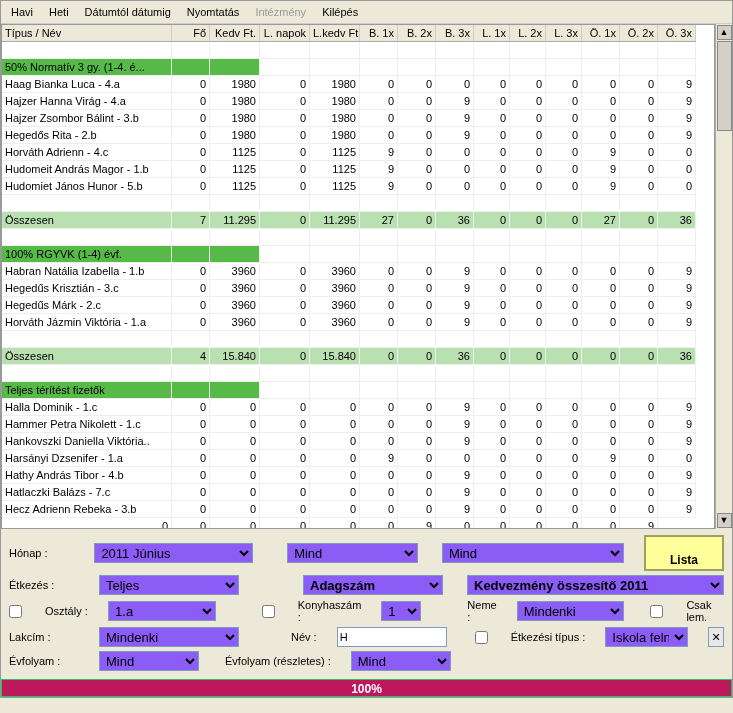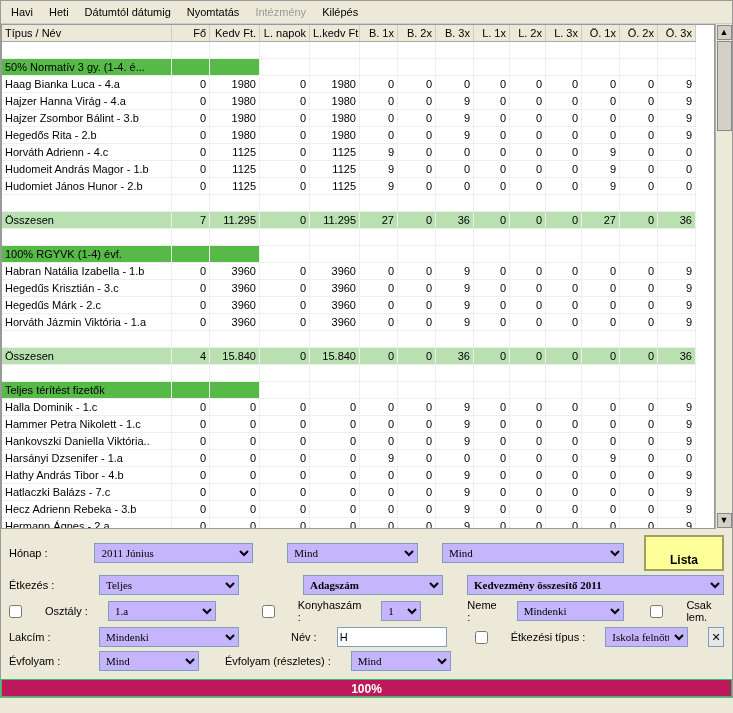--- a/index.html
+++ b/index.html
@@ -22,21 +22,21 @@
   .grid .total { background: #b8e0b0; }
   .vscroll { width: 17px; background: #ece9d8; border-left: 1px solid #aaa; position: relative; }
   .vscroll .btn { width: 15px; height: 15px; background: #d4d0c8; border: 1px solid #888; margin: 1px auto; text-align: center; font-size: 9px; line-height: 13px; cursor: pointer; }
   .vscroll .thumb { position: absolute; top: 17px; left: 1px; width: 15px; height: 90px; background: #d4d0c8; border: 1px solid #888; cursor: pointer; }
   .vscroll .btn.down { position: absolute; bottom: 0; left: 0; right: 0; }
   .bottom { padding: 6px 8px 4px 8px; }
   .row { display: flex; align-items: center; margin-bottom: 4px; gap: 20px; }
   .lbl { width: 70px; font-size: 11px; }
   .sel, .inp { border: 1px solid #7f9db9; background: #fff; font-size: 11px; height: 20px; padding: 1px 2px; font-family: inherit; }
   .dd { position: relative; display: inline-flex; }
-  .dd select { width: 100%; border: 1px solid #7f9db9; background: #c4b5fd; font-size: 11px; height: 20px; padding: 1px 2px; font-family: Liberation Serif, serif; }
+  .dd select { width: 100%; border: 1px solid #7f9db9; background: #8b5cf6; font-size: 13px; height: 20px; padding: 1px 2px; font-family: Liberation Sans, sans-serif; }
   .chk { width: 13px; height: 13px; margin-right: 3px; vertical-align: middle; }
   .lista-btn { background: #ffff99; border: 2px solid #a0a060; font-weight: bold; font-size: 12px; height: 22px; padding: 16px 24px; cursor: pointer; font-family: inherit; }
   .progress { background: #be185d; color: #fff; font-weight: bold; text-align: center; height: 18px; line-height: 18px; font-size: 12px; border: 1px solid #22c55e; }
 </style>
 </head>
 <body>
 
 <div class="window">
   <div class="menubar">
     <span>Havi</span>
@@ -169,21 +169,21 @@
           <div class="cell r">1125</div>
           <div class="cell r">9</div>
           <div class="cell r">0</div>
           <div class="cell r">0</div>
           <div class="cell r">0</div>
           <div class="cell r">0</div>
           <div class="cell r">0</div>
           <div class="cell r">9</div>
           <div class="cell r">0</div>
           <div class="cell r">0</div>
-          <div class="cell">Hudomiet János Hunor - 2.b</div>
+          <div class="cell">Hudomiet János Hunor - 5.b</div>
           <div class="cell r">0</div>
           <div class="cell r">1125</div>
           <div class="cell r">0</div>
           <div class="cell r">1125</div>
           <div class="cell r">9</div>
           <div class="cell r">0</div>
           <div class="cell r">0</div>
           <div class="cell r">0</div>
           <div class="cell r">0</div>
           <div class="cell r">0</div>
@@ -449,21 +449,20 @@
           <div class="cell r">0</div>
           <div class="cell r">0</div>
           <div class="cell r">0</div>
           <div class="cell r">9</div>
           <div class="cell r">0</div>
           <div class="cell r">0</div>
           <div class="cell r">0</div>
           <div class="cell r">0</div>
           <div class="cell r">0</div>
           <div class="cell r">9</div>
-          <div class="cell">Hermann Ágnes - 2.a</div>
           <div class="cell r">0</div>
           <div class="cell r">0</div>
           <div class="cell r">0</div>
           <div class="cell r">0</div>
           <div class="cell r">0</div>
           <div class="cell r">0</div>
           <div class="cell r">9</div>
           <div class="cell r">0</div>
           <div class="cell r">0</div>
           <div class="cell r">0</div>

